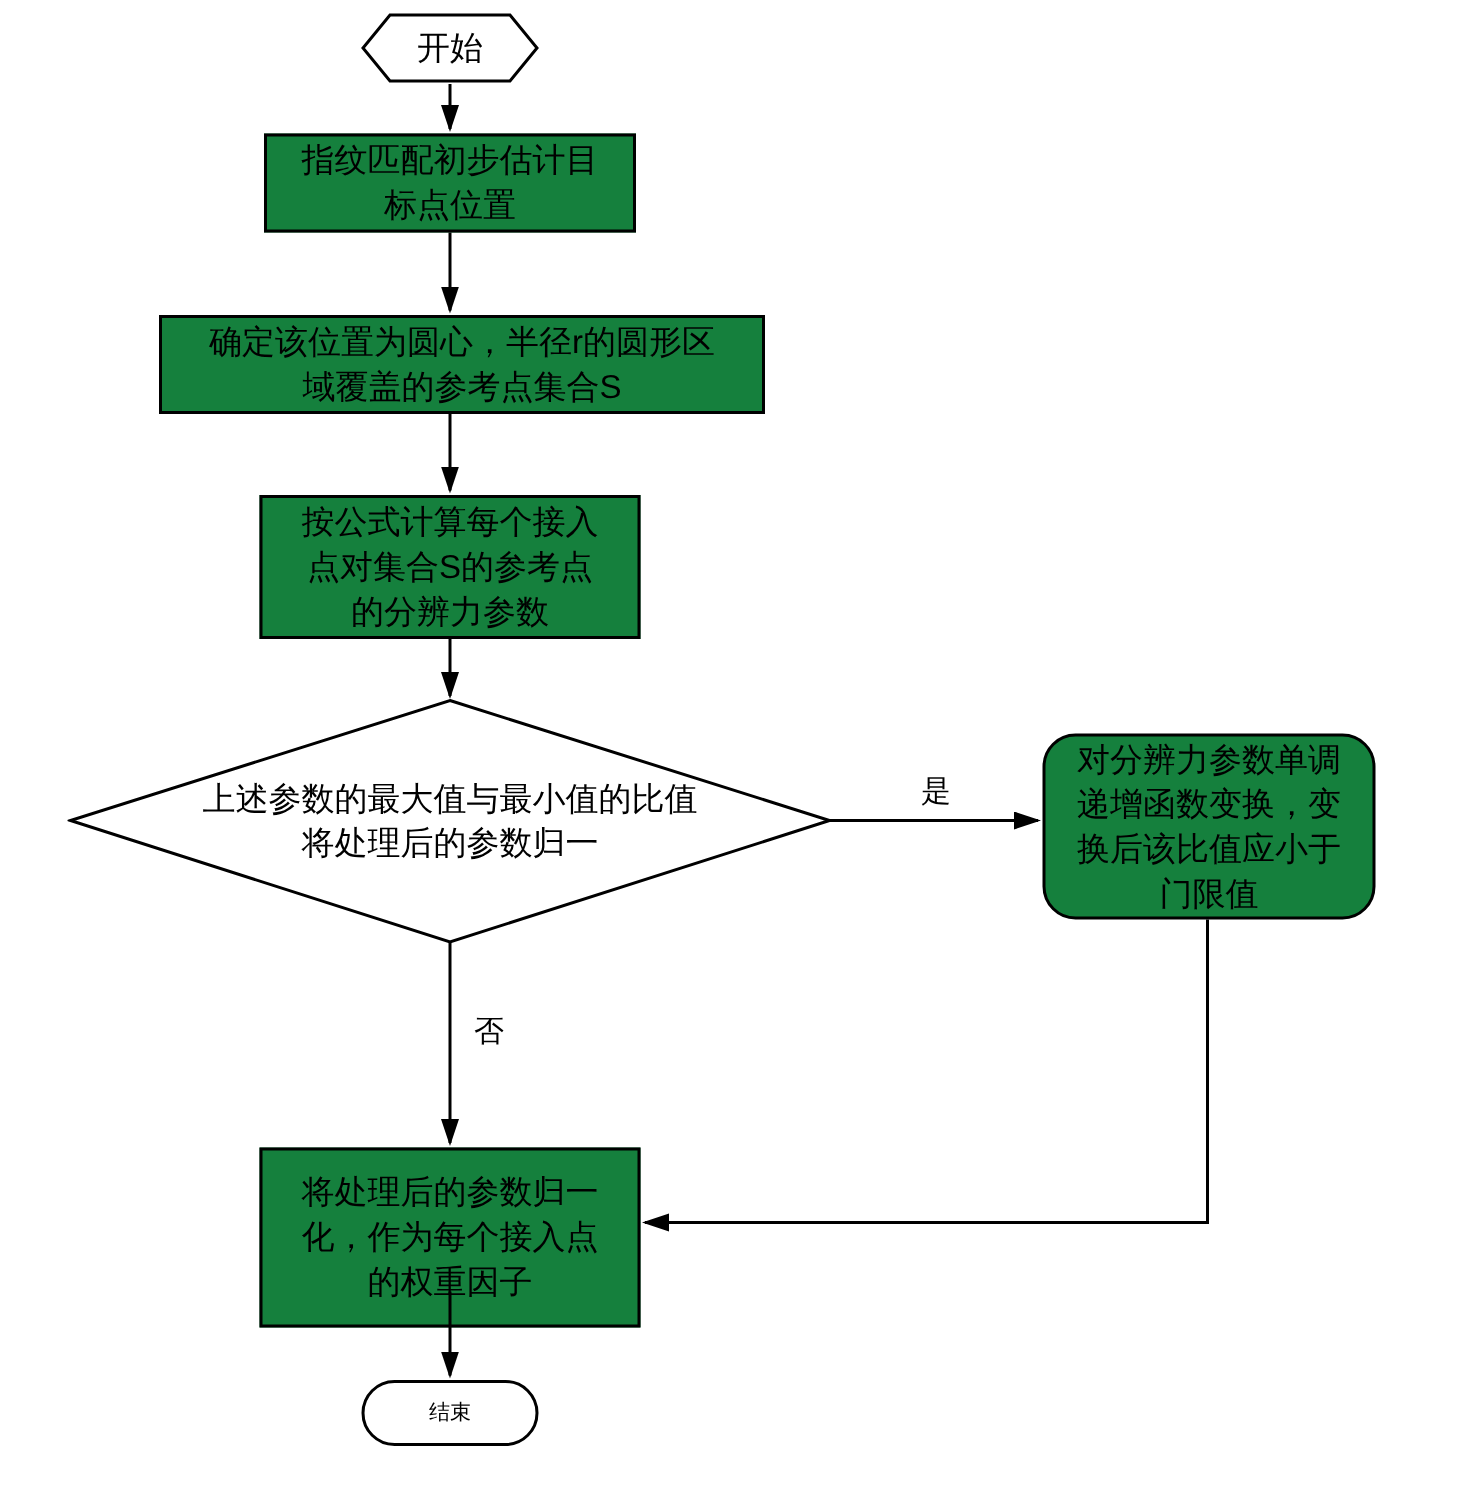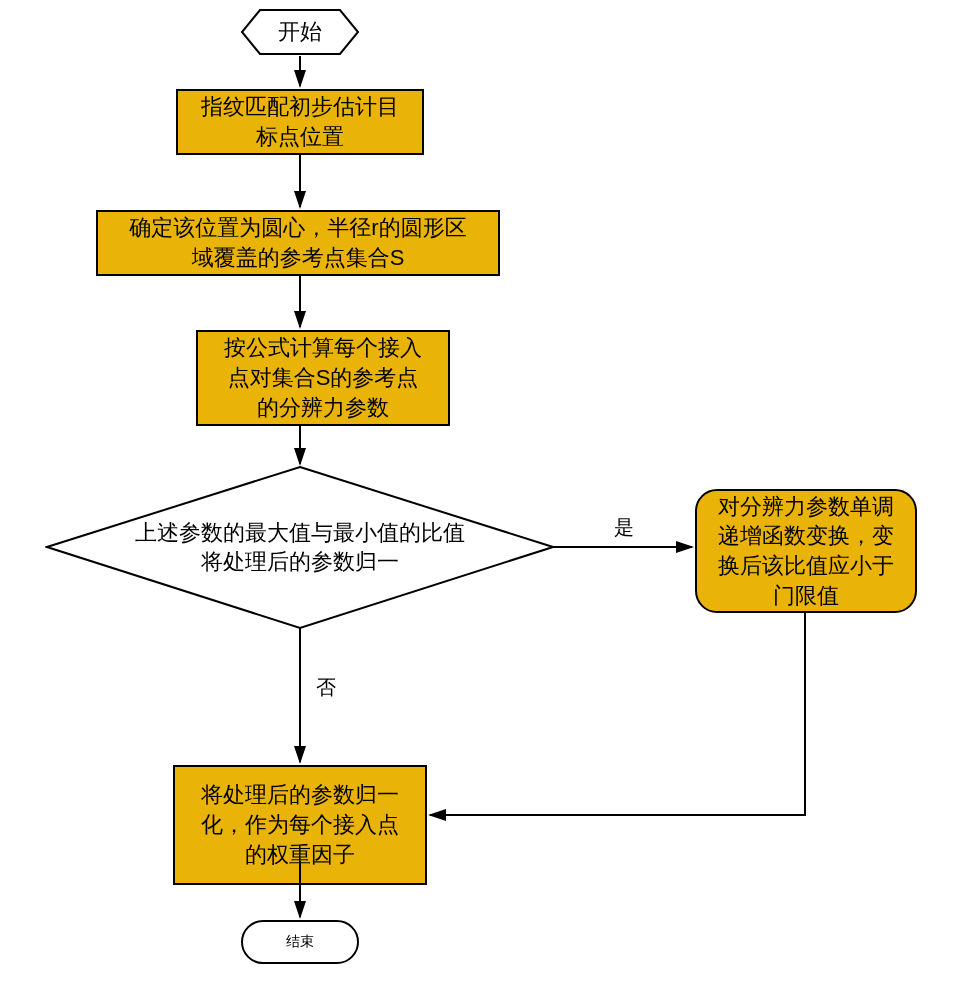--- a/index.html
+++ b/index.html
@@ -7,21 +7,21 @@
     margin: 0;
     padding: 0;
     width: 977px;
     height: 1000px;
     font-family: "Microsoft YaHei", "SimSun", sans-serif;
     background: #fff;
     position: relative;
   }
   .node {
     position: absolute;
-    background: #eab308;
+    background: #15803d;
     border: 2px solid #000;
     display: flex;
     align-items: center;
     justify-content: center;
     text-align: center;
     font-size: 22px;
     line-height: 1.35;
     padding: 6px 10px;
   }
   .hexagon {
@@ -74,26 +74,26 @@
   <div style="position:absolute; left:0; top:0; width:120px; height:48px; display:flex; align-items:center; justify-content:center; font-size:22px;">
     <span>开始</span>
   </div>
 </div>
 
 <div class="node" style="left:176px; top:89px; width:248px; height:66px;">
   <span style="white-space:pre-line;">指纹匹配初步估计目
 标点位置</span>
 </div>
 
-<div class="node" style="left:96px; top:210px; width:404px; height:66px;">
+<div class="node" style="left:106px; top:210px; width:404px; height:66px;">
   <span style="white-space:pre-line;">确定该位置为圆心，半径r的圆形区
 域覆盖的参考点集合S</span>
 </div>
 
-<div class="node" style="left:173px; top:330px; width:254px; height:96px;margin-left:23px;">
+<div class="node" style="left:173px; top:330px; width:254px; height:96px;">
   <span style="white-space:pre-line;">按公式计算每个接入
 点对集合S的参考点
 的分辨力参数</span>
 </div>
 
 <div class="diamond-wrap" style="left:45px; top:465px; width:510px; height:165px;">
   <svg width="510" height="165">
     <polygon points="255,2 508,82 255,163 2,82" fill="#fff" stroke="#000" stroke-width="2"></polygon>
   </svg>
   <div class="diamond-text">

